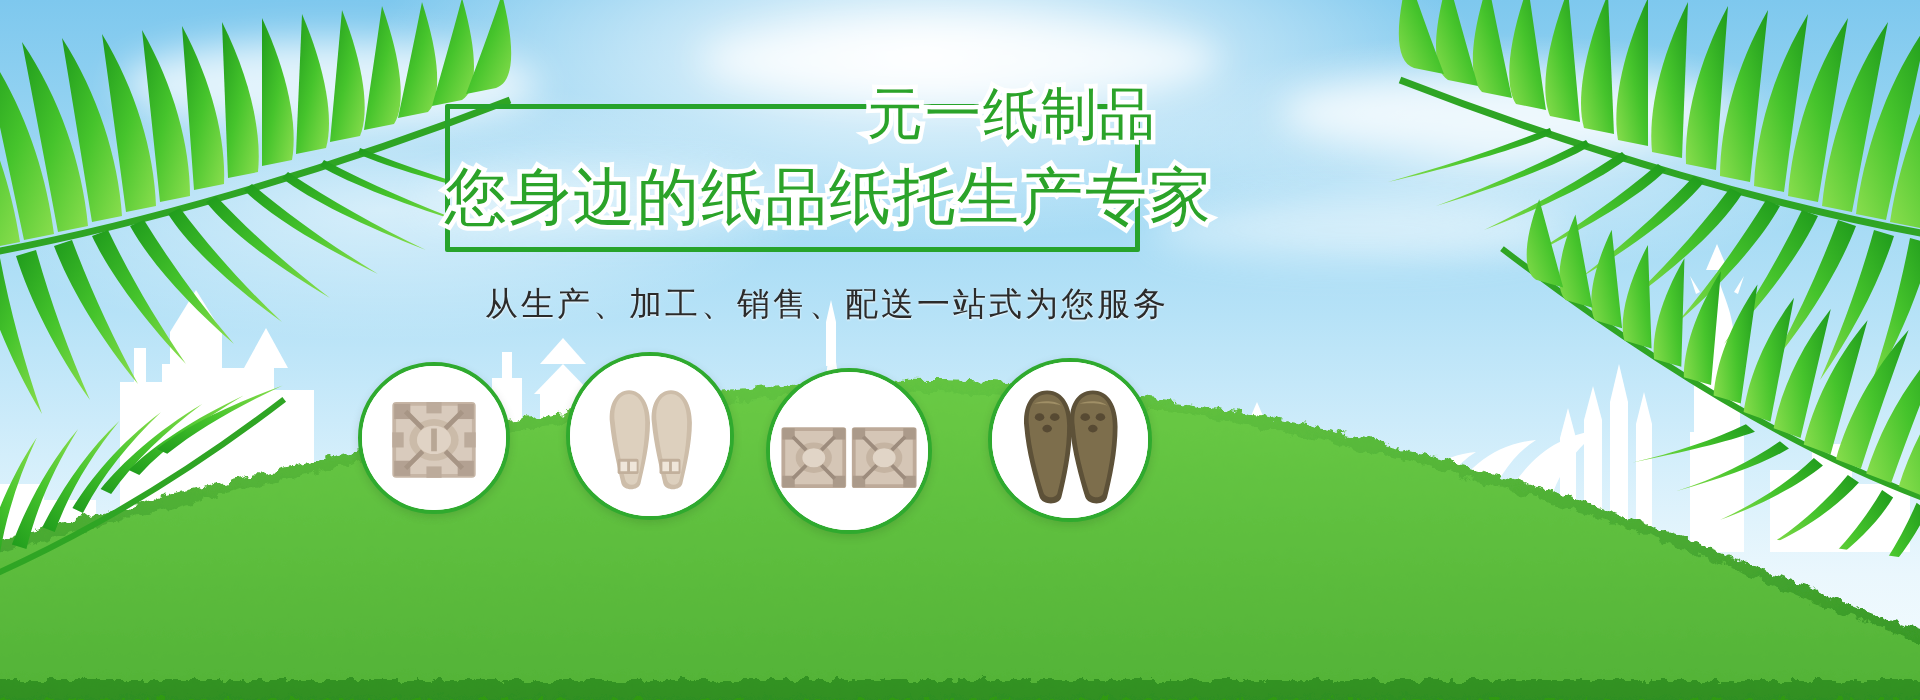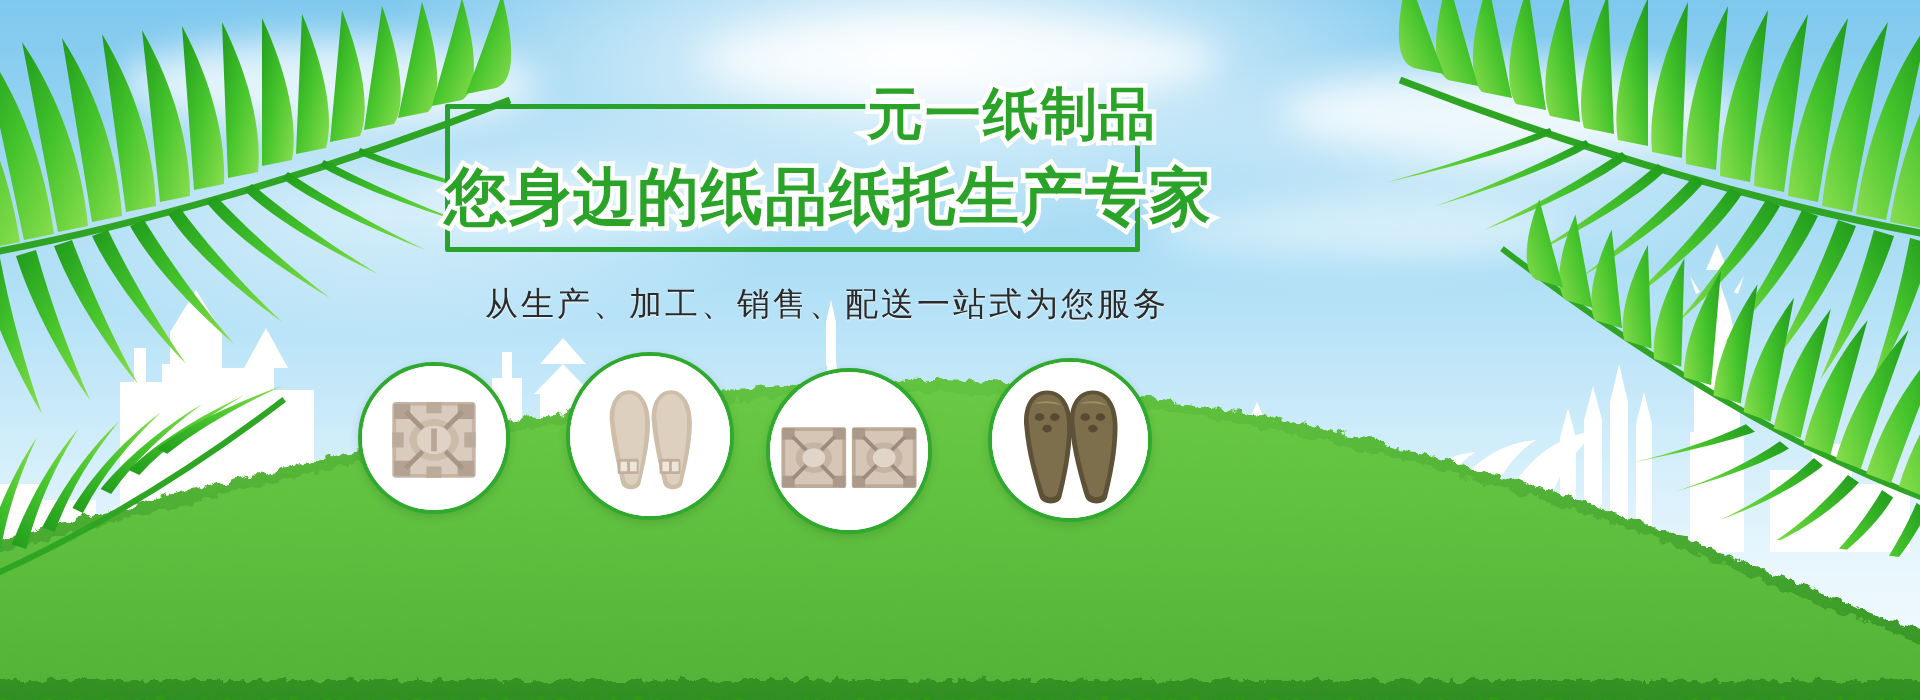--- a/index.html
+++ b/index.html
@@ -62,21 +62,21 @@
     border-radius:2px;
   }
 
   .headline {
     position:relative;
     text-align:right;
     padding-right:8px;
   }
   .hl-1, .hl-2 {
     font-family:"DejaVu Sans", sans-serif;
-    font-weight:bold;
+    font-weight:normal;
     color:#2ba329;
     letter-spacing:2px;
     line-height:1;
     -webkit-text-stroke:9px #ffffff;
     paint-order:stroke fill;
     white-space:nowrap;
   }
   .hl-1 { font-size:56px; margin-left:auto; }
   .hl-2 { font-size:62px; margin-top:24px; }
 

